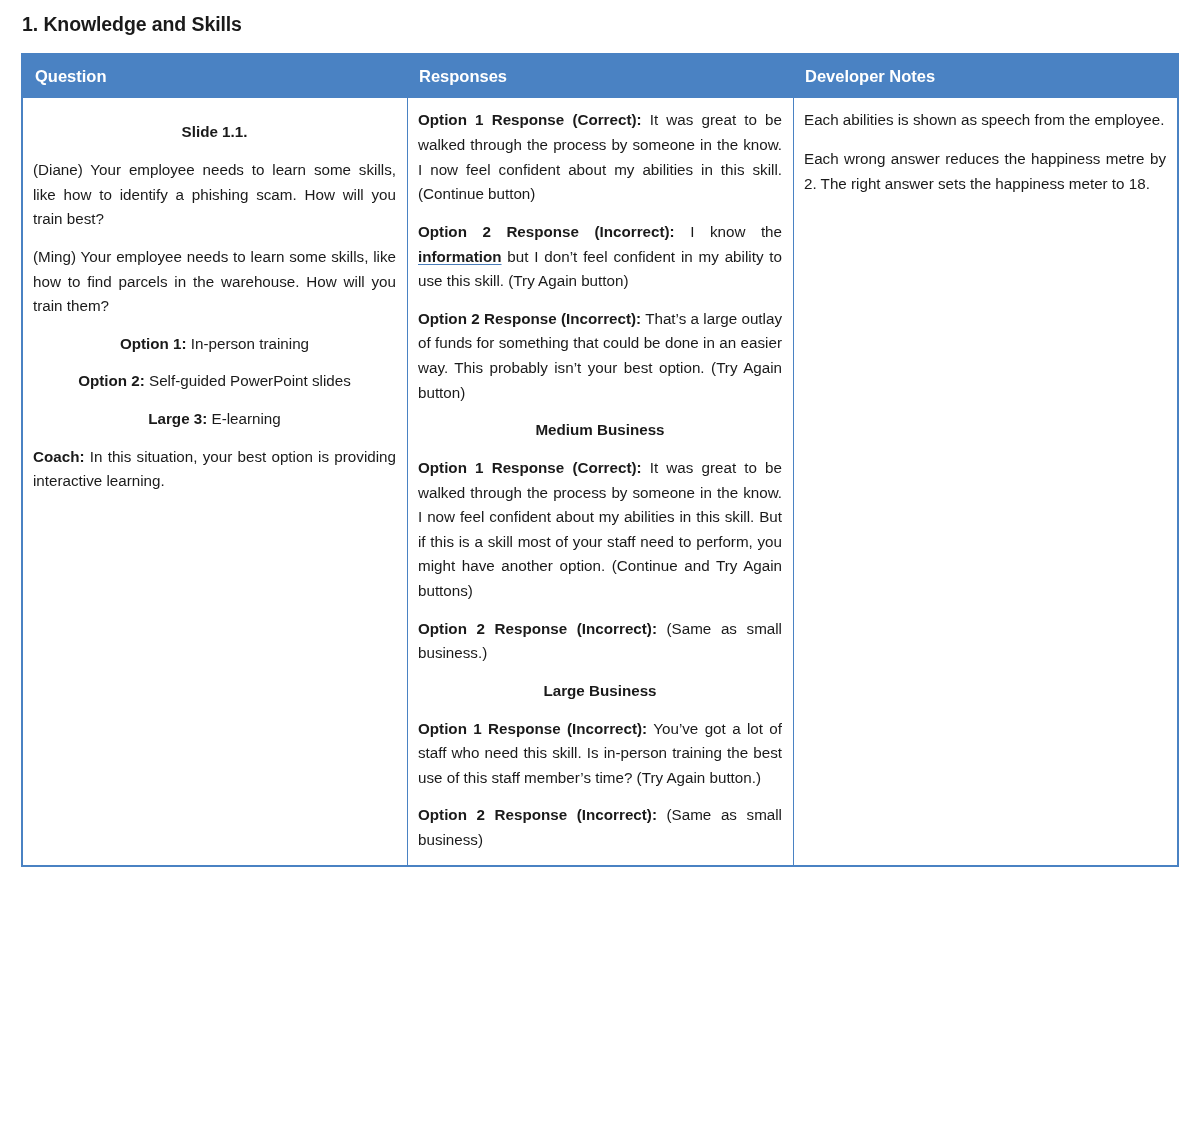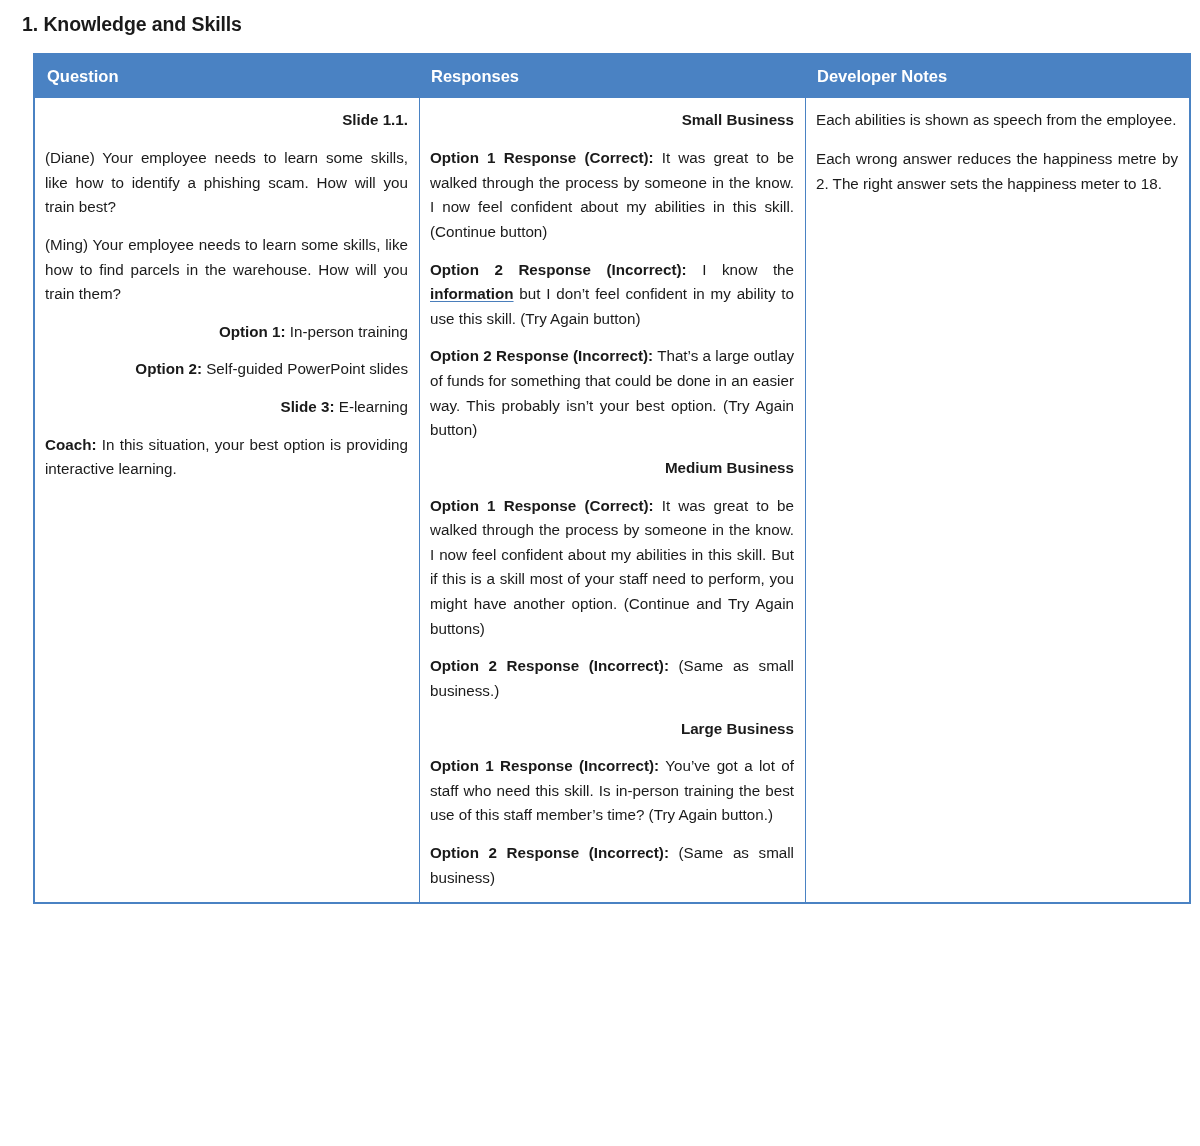--- a/index.html
+++ b/index.html
@@ -30,21 +30,21 @@
     letter-spacing: -0.1px;
     color: #1a1a1a;
     margin: 0;
     padding: 12px 0 0 22px;
     line-height: 1.25;
   }
 
   
   #spec-table {
     position: absolute;
-    left: 33px;
+    left: 21px;
     top: 53px;
     width: 1158px;
     border: 2px solid #4a82c3;
     border-collapse: separate;
     border-spacing: 0;
     box-sizing: border-box;
     background: #ffffff;
   }
 
   .t-row { display: flex; }
@@ -76,23 +76,23 @@
   .para {
     font-size: 15.2px;
     line-height: 1.62;
     margin: 0 0 13px 0;
     text-align: justify;
     text-justify: inter-word;
     color: #1a1a1a;
     hyphens: none;
   }
   .para:last-child { margin-bottom: 0; }
-  .para.left { text-align: right; }
+  .para.left { text-align: center; }
   .para b, .para .lead { font-weight: bold; }
-  .para.heading { font-weight: bold; text-align: right; }
+  .para.heading { font-weight: bold; text-align: center; margin-top: 12px; }
 
   .ul-grammar {
     text-decoration: underline;
     text-decoration-color: #4a7ebb;
     text-underline-offset: 2px;
     font-weight: bold;
   }
 
   .notes .para { margin-bottom: 14px; }
 </style>
@@ -111,25 +111,24 @@
       <div class="t-cell c3">Developer Notes</div>
     </div>
 
     <div class="t-row t-body">
       <div class="t-cell c1 question" id="cell-question">
           <p class="para heading">Slide 1.1.</p>
           <p class="para">(Diane) Your employee needs to learn some skills, like how to identify a phishing scam. How will you train best?</p>
           <p class="para">(Ming) Your employee needs to learn some skills, like how to find parcels in the warehouse. How will you train them?</p>
           <p class="para left"><span class="lead">Option 1:</span> In-person training</p>
           <p class="para left"><span class="lead">Option 2:</span> Self-guided PowerPoint slides</p>
-          <p class="para left"><span class="lead">Slide 3:</span> E-learning</p>
+          <p class="para left"><span class="lead">Large 3:</span> E-learning</p>
           <p class="para"><span class="lead">Coach:</span> In this situation, your best option is providing interactive learning.</p>
         </div>
       <div class="t-cell c2 responses" id="cell-responses">
-          <p class="para heading">Small Business</p>
           <p class="para"><span class="lead">Option 1 Response (Correct):</span> It was great to be walked through the process by someone in the know. I now feel confident about my abilities in this skill.  (Continue button)</p>
           <p class="para"><span class="lead">Option 2 Response (Incorrect):</span> I know the <span class="ul-grammar">information</span> but I don’t feel confident in my ability to use this skill. (Try Again button)</p>
           <p class="para"><span class="lead">Option 2 Response (Incorrect):</span> That’s a large outlay of funds for something that could be done in an easier way. This probably isn’t your best option. (Try Again button)</p>
           <p class="para heading">Medium Business</p>
           <p class="para"><span class="lead">Option 1 Response (Correct):</span> It was great to be walked through the process by someone in the know. I now feel confident about my abilities in this skill. But if this is a skill most of your staff need to perform, you might have another option. (Continue and Try Again buttons)</p>
           <p class="para"><span class="lead">Option 2 Response (Incorrect):</span> (Same as small business.)</p>
           <p class="para heading">Large Business</p>
           <p class="para"><span class="lead">Option 1 Response (Incorrect):</span> You’ve got a lot of staff who need this skill. Is in-person training the best use of this staff member’s time? (Try Again button.)</p>
           <p class="para"><span class="lead">Option 2 Response (Incorrect):</span> (Same as small business)</p>
         </div>

